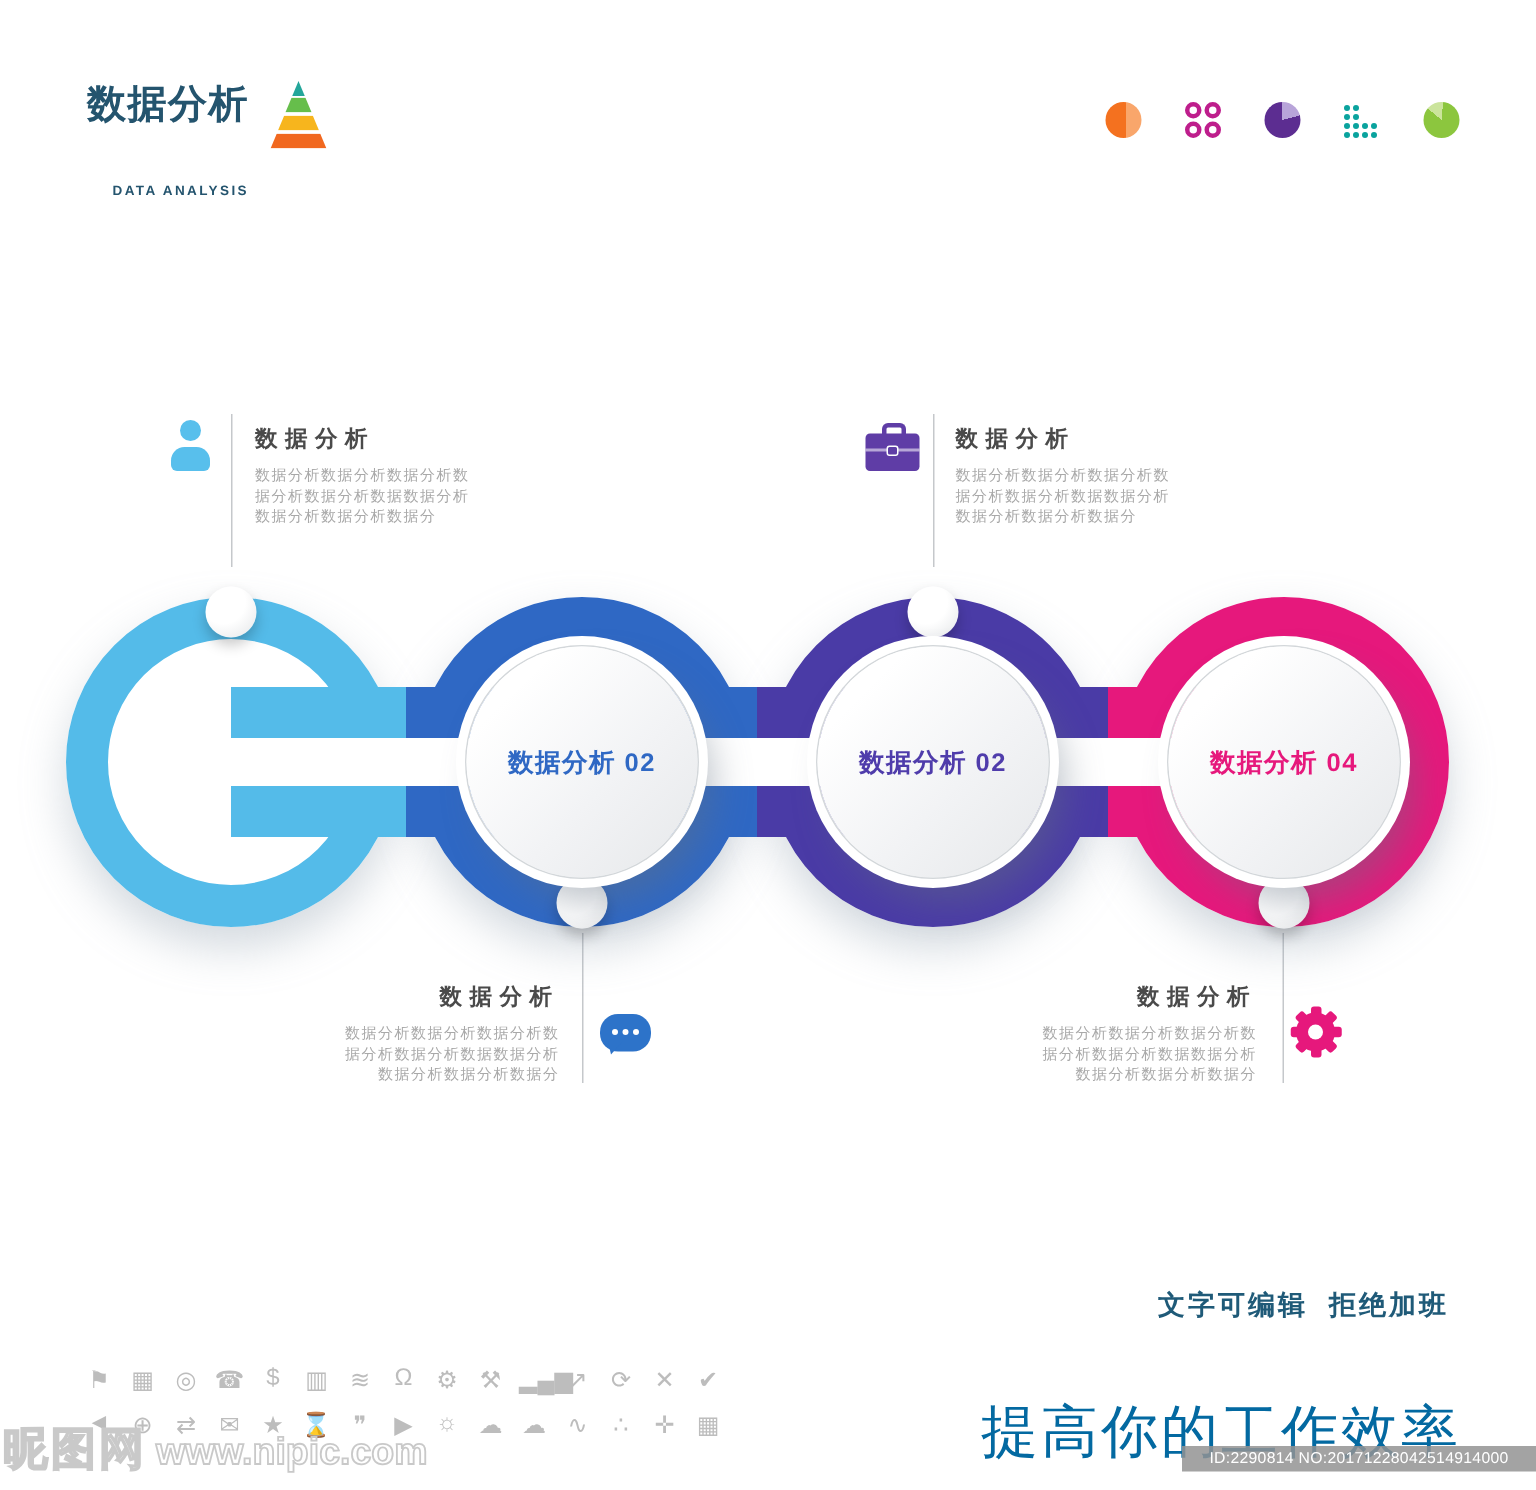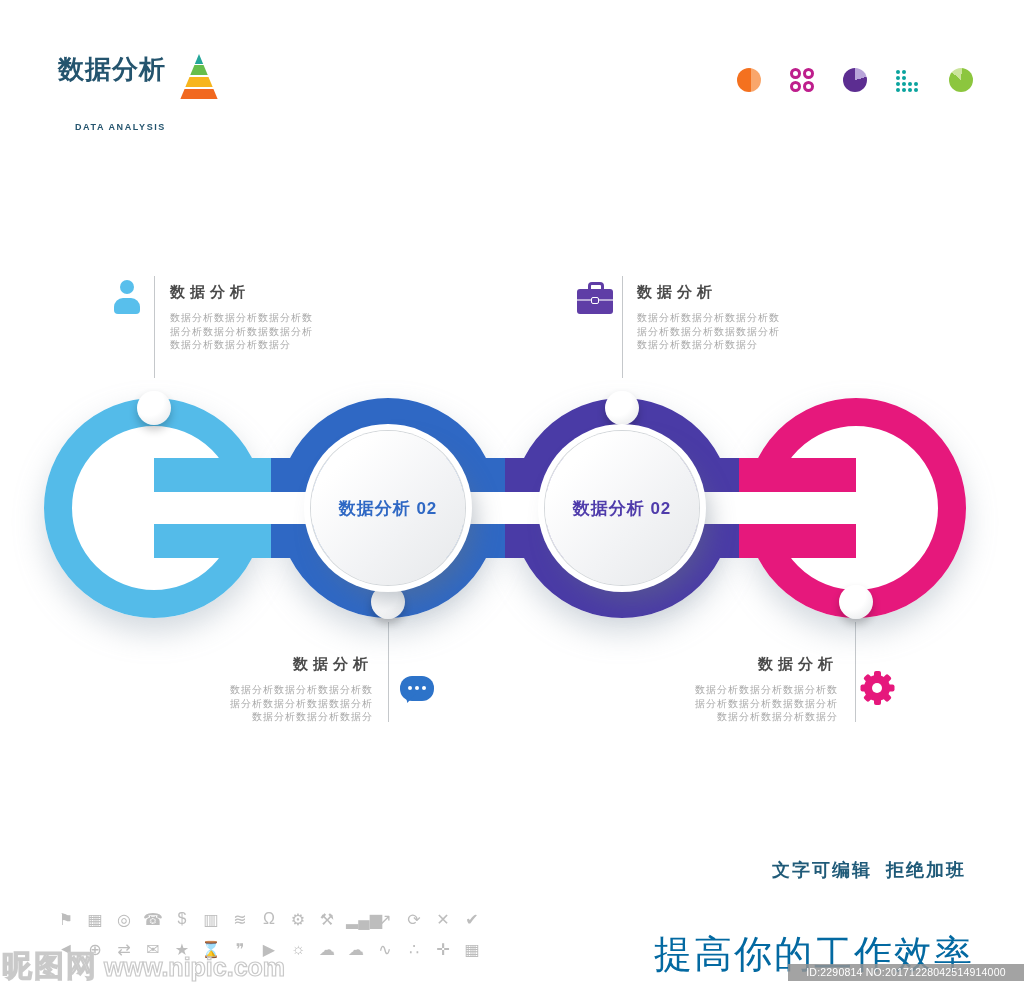--- a/index.html
+++ b/index.html
@@ -148,20 +148,21 @@
   <div class="bar top b34"></div>
   <div class="bar bot b34"></div>
 
   <div class="ball ball1"></div>
   <div class="ball ball2"></div>
   <div class="ball ball3"></div>
   <div class="ball ball4"></div>
 
   <div class="inner i2">数据分析 02</div>
   <div class="inner i3">数据分析 02</div>
+  <div class="inner i4">数据分析 04</div>
 
   <div class="icon-user">
       <i></i>
       <b></b>
     </div>
   <div class="block bt1">
     <h3>数据分析</h3>
     <p>数据分析数据分析数据分析数
 据分析数据分析数据数据分析
 数据分析数据分析数据分</p>

